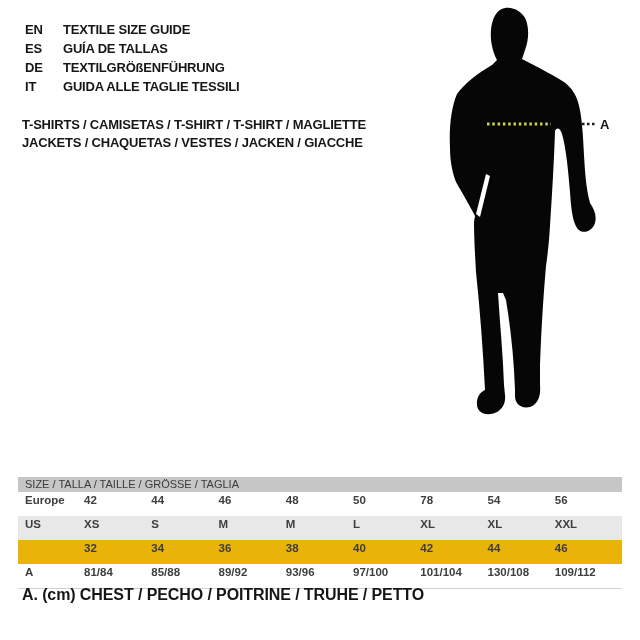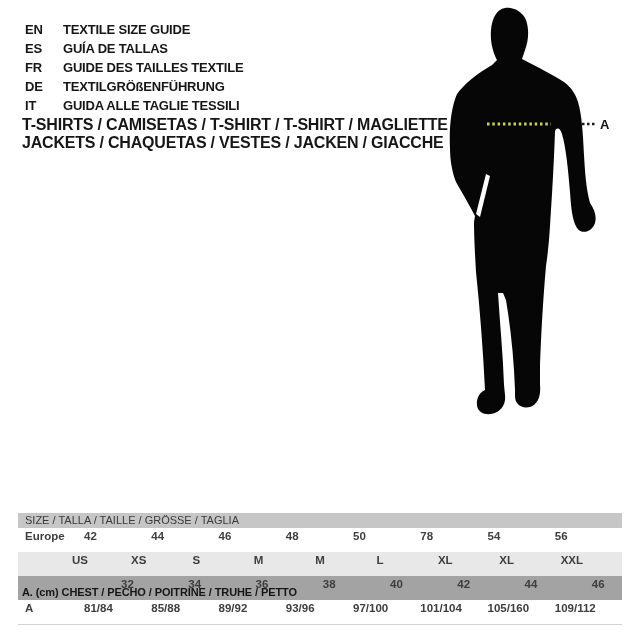--- a/index.html
+++ b/index.html
@@ -5,54 +5,50 @@
   html,body{margin:0;padding:0;background:#fff;}
   .canvas{
     position:relative;width:640px;height:640px;background:#ffffff;overflow:hidden;
     font-family:"Liberation Sans",sans-serif;color:#161616;
   }
   
   .lang-list{position:absolute;left:25px;top:18px;}
   .lang-row{display:flex;height:19px;align-items:flex-end;font-weight:bold;font-size:13px;letter-spacing:-0.2px;}
   .lang-code{width:38px;}
   
-  .categories{position:absolute;left:22px;top:116px;font-weight:bold;font-size:16px;line-height:18px;letter-spacing:-0.2px;}
+  .categories{position:absolute;left:22px;top:116px;font-weight:bold;font-size:13px;line-height:18px;letter-spacing:-0.2px;}
   
   .figure{position:absolute;left:430px;top:0;width:210px;height:450px;}
   .figure text{font-family:"Liberation Sans",sans-serif;font-weight:bold;font-size:13px;}
   
   .section-title{position:absolute;left:22px;top:449px;font-weight:bold;font-size:12px;letter-spacing:-0.1px;}
   
-  .size-table{position:absolute;left:18px;top:477px;width:604px;font-size:11.5px;color:#3e3e3e;border-bottom:1px solid #d2d2d2;margin-top:36px;}
+  .size-table{position:absolute;left:18px;top:477px;width:604px;font-size:11.5px;color:#3e3e3e;border-bottom:1px solid #d2d2d2;}
   .t-head{background:#c6c6c6;height:15px;line-height:15px;padding-left:7px;font-size:11px;color:#3a3a3a;}
   .t-row{display:grid;grid-template-columns:66px repeat(8,1fr);height:24px;line-height:17px;font-weight:bold;}
   .t-row .lbl{padding-left:7px;text-align:left;}
   .t-row .val{}
-  .shade-a{background:#e8e8e8;padding-left:47px;}
-  .shade-b{background:#a3a3a3;gap:37px;}
+  .shade-a{background:#e8e8e8;}
+  .shade-b{background:#eab308;}
   
-  .footnote{position:absolute;left:22px;top:586px;font-weight:bold;font-size:11px;letter-spacing:-0.1px;}
+  .footnote{position:absolute;left:22px;top:586px;font-weight:bold;font-size:16px;letter-spacing:-0.1px;}
 </style>
 </head>
 <body>
 
 <div class="canvas">
 
   <div class="lang-list">
       <div class="lang-row">
         <span class="lang-code">EN</span>
         <span>TEXTILE SIZE GUIDE</span>
       </div>
       <div class="lang-row">
         <span class="lang-code">ES</span>
         <span>GUÍA DE TALLAS</span>
-      </div>
-      <div class="lang-row">
-        <span class="lang-code">FR</span>
-        <span>GUIDE DES TAILLES TEXTILE</span>
       </div>
       <div class="lang-row">
         <span class="lang-code">DE</span>
         <span>TEXTILGRÖßENFÜHRUNG</span>
       </div>
       <div class="lang-row">
         <span class="lang-code">IT</span>
         <span>GUIDA ALLE TAGLIE TESSILI</span>
       </div>
     </div>
@@ -145,21 +141,21 @@
           <span class="val">46</span>
         </div>
         <div class="t-row">
           <span class="lbl">A</span>
           <span class="val">81/84</span>
           <span class="val">85/88</span>
           <span class="val">89/92</span>
           <span class="val">93/96</span>
           <span class="val">97/100</span>
           <span class="val">101/104</span>
-          <span class="val">105/160</span>
+          <span class="val">130/108</span>
           <span class="val">109/112</span>
         </div>
       </div>
   </div>
 
   <div class="footnote">A. (cm) CHEST / PECHO / POITRINE / TRUHE / PETTO</div>
 
 </div>
 
 </body></html>

